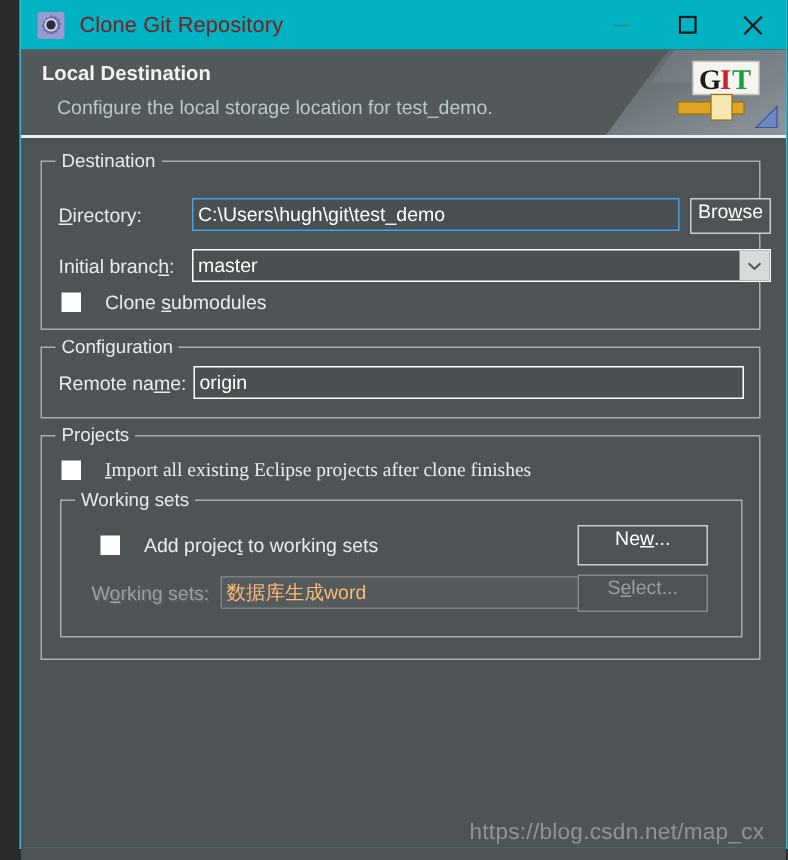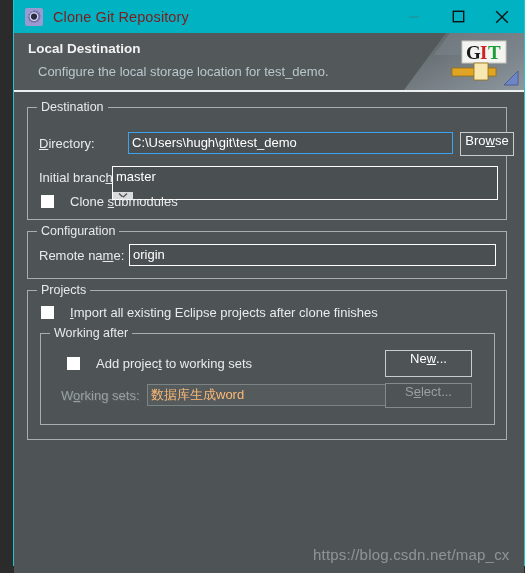--- a/index.html
+++ b/index.html
@@ -298,21 +298,21 @@
   <div class="body">
 
     <div class="group" style="left:13px; top:15px; width:480px; height:113px;">
       <span class="legend">Destination</span>
 
       <span class="lbl" style="left:11px; top:28px;"><span class="u">D</span>irectory:</span>
       <div class="field focused" style="left:100px; top:24px; width:325px; height:22px;">C:\Users\hugh\git\test_demo</div>
       <div class="btn" style="left:432px; top:24px; width:54px; height:24px;">Bro<span class="u">w</span>se</div>
 
       <span class="lbl" style="left:11px; top:62px;">Initial branc<span class="u">h</span>:</span>
-      <div class="combo" style="left:84px; top:58px; width:386px; height:34px;flex-direction:column;">
+      <div class="combo" style="left:100px; top:58px; width:386px; height:22px;">
         <div class="val">master</div>
         <div class="arrow">
           <svg width="10" height="7" viewBox="0 0 10 7">
               <path d="M1 1.5 L5 5.2 L9 1.5" fill="none" stroke="#55595b" stroke-width="1.4"></path>
             </svg>
         </div>
       </div>
 
       <div class="cbrow" style="left:13px; top:86px;">
         <span class="cbox"></span>
@@ -322,27 +322,27 @@
 
     <div class="group" style="left:13px; top:139px; width:480px; height:48px;">
       <span class="legend">Configuration</span>
       <span class="lbl" style="left:11px; top:16px;">Remote na<span class="u">m</span>e:</span>
       <div class="field" style="left:101px; top:12px; width:367px; height:22px;">origin</div>
     </div>
 
     <div class="group" style="left:13px; top:198px; width:480px; height:150px;">
       <span class="legend">Projects</span>
 
-      <div class="cbrow" style="left:13px; top:14px;">
+      <div class="cbrow" style="left:13px; top:14px;font-family:Liberation Serif, serif;">
         <span class="cbox"></span>
         <span class="cbl"><span class="u">I</span>mport all existing Eclipse projects after clone finishes</span>
       </div>
 
       <div class="group inner" style="left:12px; top:42px; width:455px; height:92px;">
-        <span class="legend">Working after</span>
+        <span class="legend">Working sets</span>
 
         <div class="cbrow" style="left:26px; top:22px;">
           <span class="cbox"></span>
           <span class="cbl">Add projec<span class="u">t</span> to working sets</span>
         </div>
         <div class="btn" style="left:344px; top:16px; width:87px; height:27px;">Ne<span class="u">w</span>...</div>
 
         <span class="lbl disabled" style="left:20px; top:54px;">W<span class="u">o</span>rking sets:</span>
         <div class="combo disabled" style="left:106px; top:50px; width:262px; height:22px;">
           <div class="val">数据库生成word</div>

